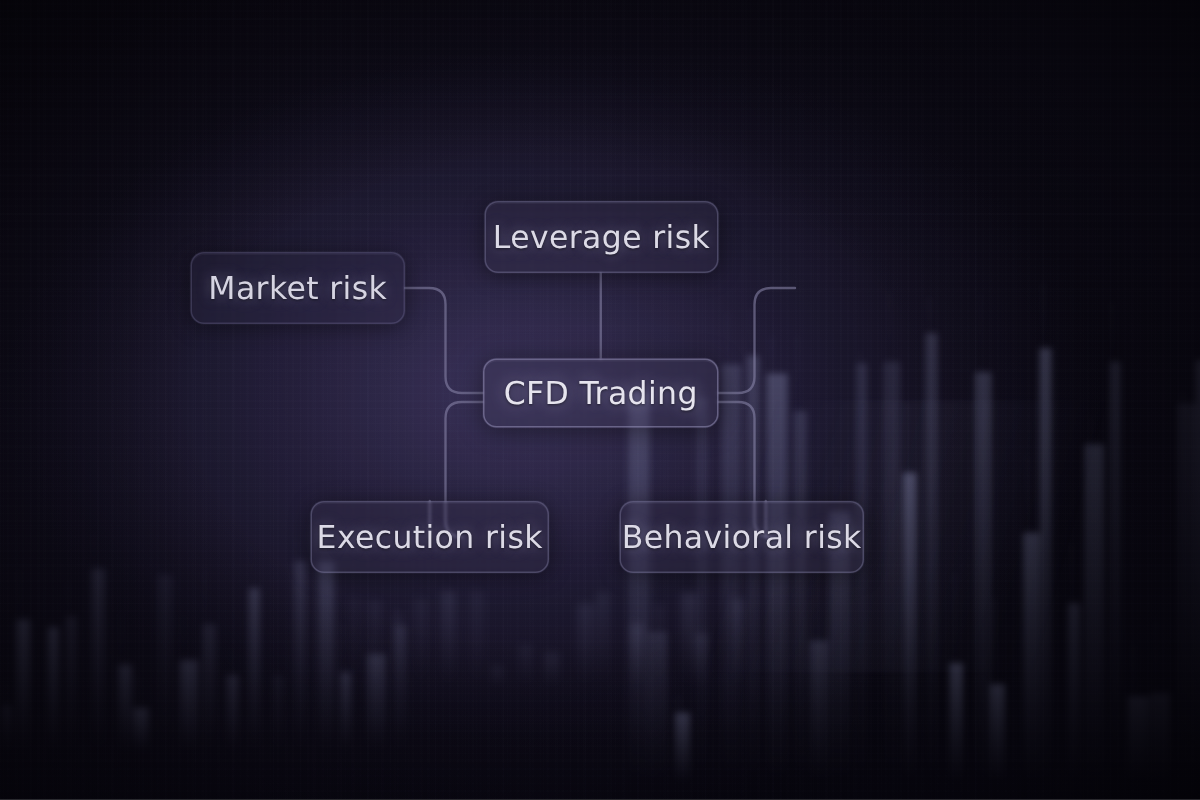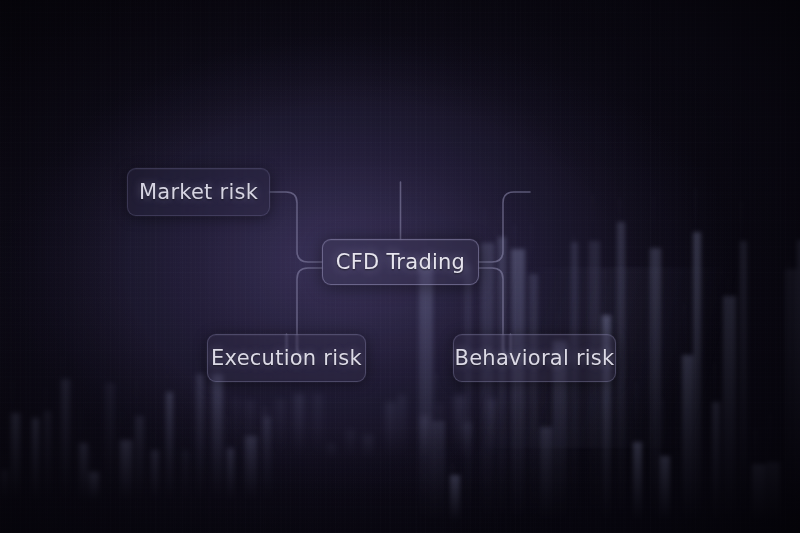--- a/index.html
+++ b/index.html
@@ -319,31 +319,34 @@
       <path d="M 322 268 L 308 268 Q 297 268 297 279 L 297 347 Q 297 358 308 358"></path>
       <path d="M 286.5 358 L 286.5 334"></path>
 
       <path d="M 530 192 L 514 192 Q 503 192 503 203 L 503 251 Q 503 262 492 262 L 479 262"></path>
 
       <path d="M 479 268 L 492 268 Q 503 268 503 279 L 503 347 Q 503 358 514 358"></path>
       <path d="M 510.5 358 L 510.5 334"></path>
     </g>
   </svg>
 
+  <div class="node" style="left: 323px; top: 134px; width: 156px; height: 48px;">
+    <span class="label">Leverage risk</span>
+  </div>
 
   <div class="node dim" style="left: 127px; top: 168px; width: 143px; height: 48px;">
     <span class="label">Market risk</span>
   </div>
 
 
   <div class="node" style="left: 207px; top: 334px; width: 159px; height: 48px;">
     <span class="label">Execution risk</span>
   </div>
 
   <div class="node central" style="left: 322px; top: 239px; width: 157px; height: 46px;">
     <span class="label">CFD Trading</span>
   </div>
 
-  <div class="node" style="left: 453px; top: 334px; width: 163px; height: 48px;">
+  <div class="node" style="left: 413px; top: 334px; width: 163px; height: 48px;">
     <span class="label">Behavioral risk</span>
   </div>
 
 </div>
 
 </body></html>

